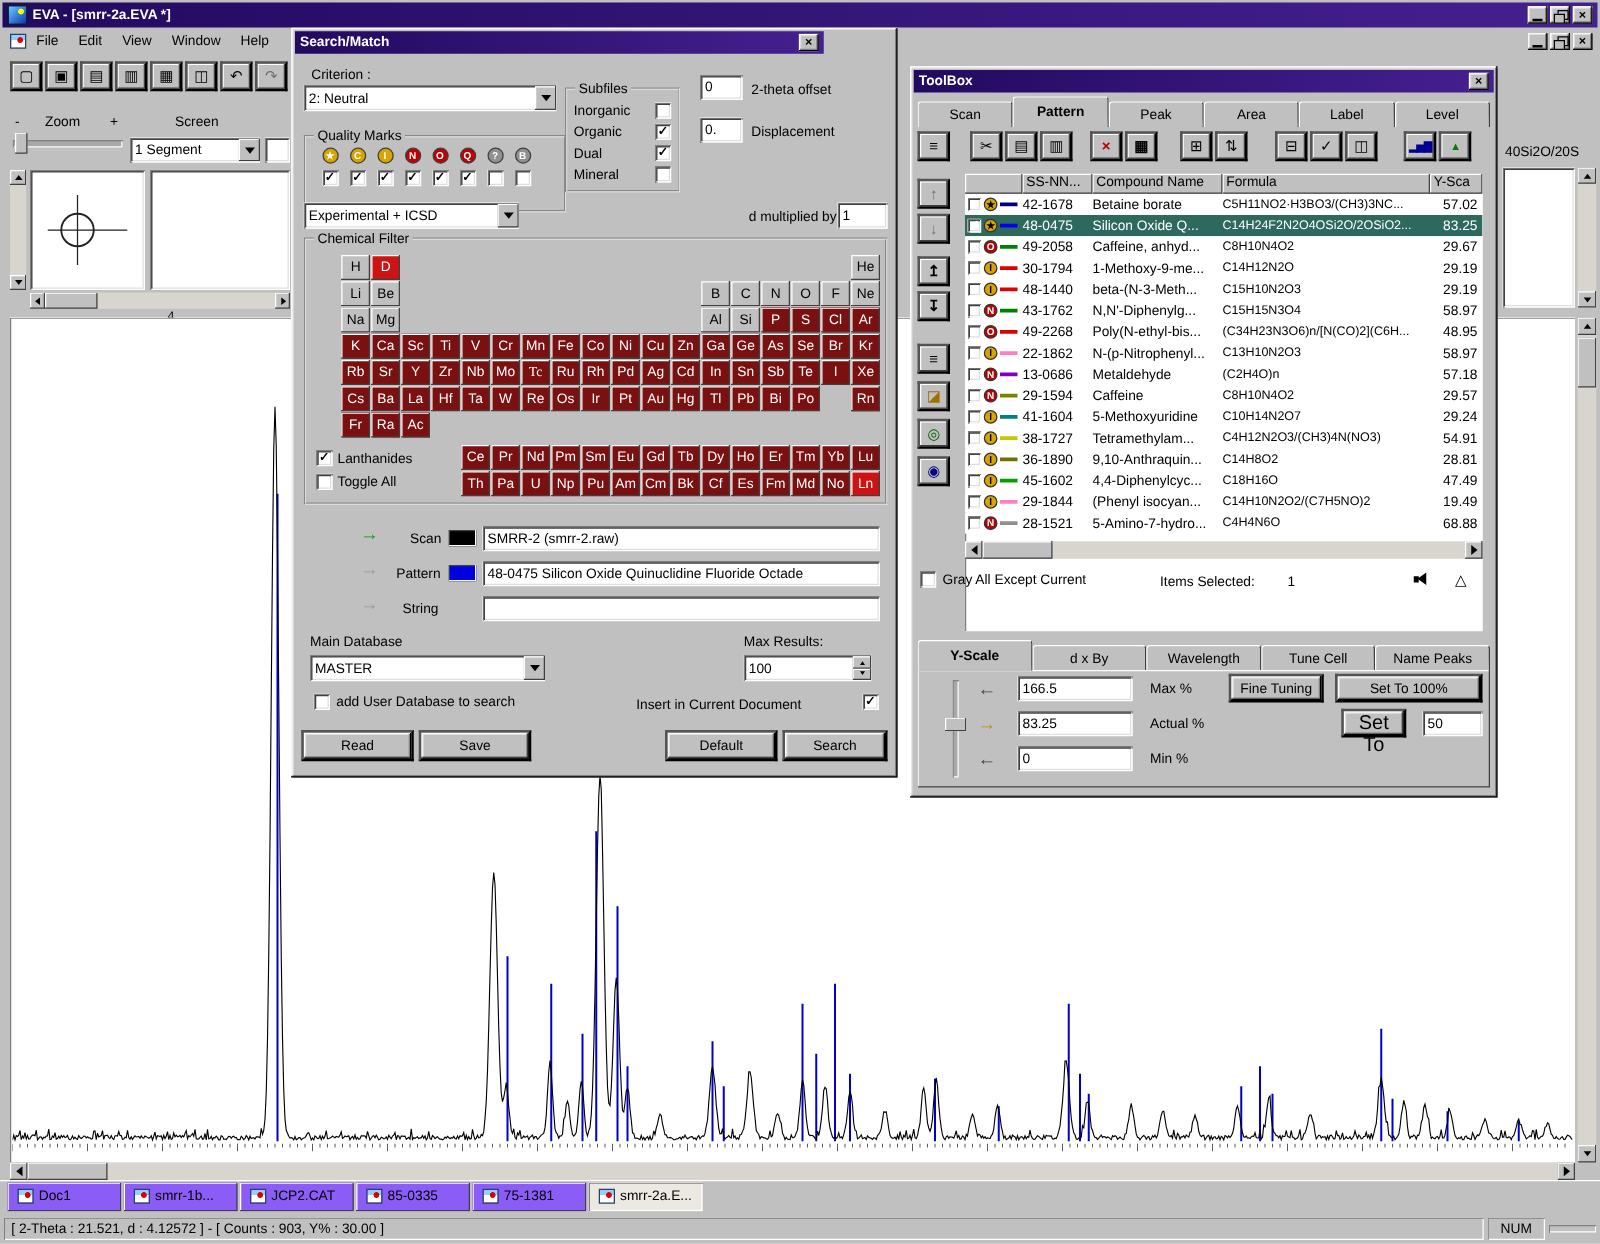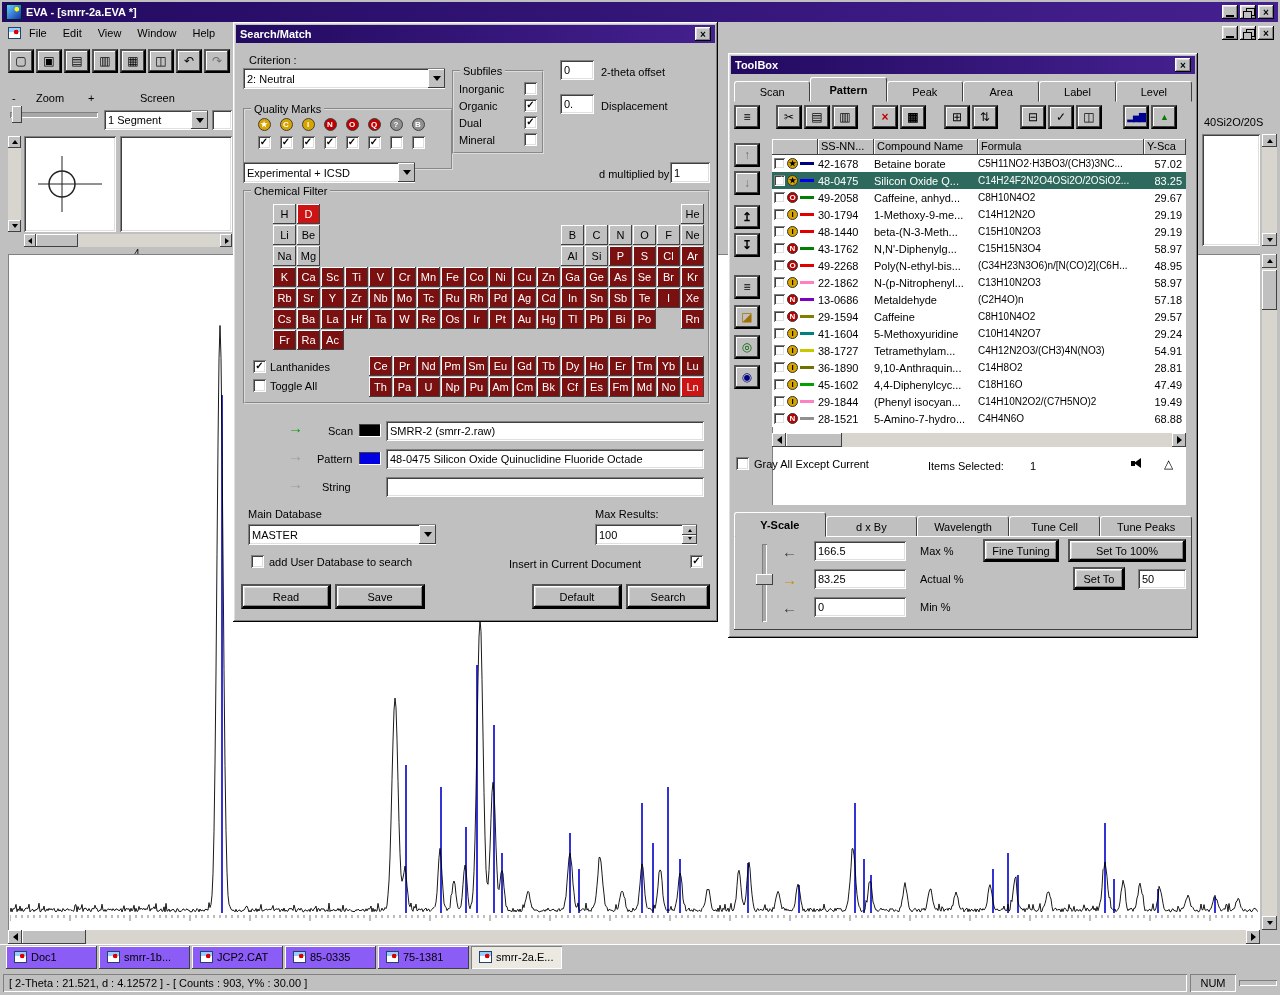--- a/index.html
+++ b/index.html
@@ -277,21 +277,21 @@
     </div>
   </div>
 
 <div class="abs flex" style="left:0;top:970px;width:1280px;height:25px;padding:2px 3px;gap:3px">
   <span class="statuscell" style="flex:1">[ 2-Theta : 21.521, d : 4.12572 ] - [ Counts : 903, Y% : 30.00 ]</span>
   <span class="statuscell" style="width:46px;text-align:center">NUM</span>
   <span class="statuscell" style="width:38px"></span>
 </div>
 
 <div class="abs r" style="left:233px;top:22px;width:485px;height:600px;z-index:10">
-  <div class="abs titlebar" style="left:3px;top:3px;width:479px">
+  <div class="abs titlebar" style="left:3px;top:3px;width:423px">
     <span class="t">Search/Match</span>
     <span class="wbtn">×</span>
   </div>
 
   <span class="abs lbl" style="left:16px;top:32px">Criterion :</span>
   <div class="abs flex field sunk" style="left:10px;top:46px;width:202px;height:21px;padding-right:0">
     <span style="flex:1">2: Neutral</span>
     <span class="ddb rt">
         <span class="t-dn"></span>
       </span>
@@ -413,21 +413,21 @@
         <div class="elem dark" style="grid-area: 4 / 15;">As</div>
         <div class="elem dark" style="grid-area: 4 / 16;">Se</div>
         <div class="elem dark" style="grid-area: 4 / 17;">Br</div>
         <div class="elem dark" style="grid-area: 4 / 18;">Kr</div>
         <div class="elem dark" style="grid-area: 5 / 1;">Rb</div>
         <div class="elem dark" style="grid-area: 5 / 2;">Sr</div>
         <div class="elem dark" style="grid-area: 5 / 3;">Y</div>
         <div class="elem dark" style="grid-area: 5 / 4;">Zr</div>
         <div class="elem dark" style="grid-area: 5 / 5;">Nb</div>
         <div class="elem dark" style="grid-area: 5 / 6;">Mo</div>
-        <div class="elem dark" style="grid-area: 5 / 7;">Tc</div>
+        <div class="elem dark" style="grid-area: 5 / 7; font-family: Liberation Serif, serif;">Tc</div>
         <div class="elem dark" style="grid-area: 5 / 8;">Ru</div>
         <div class="elem dark" style="grid-area: 5 / 9;">Rh</div>
         <div class="elem dark" style="grid-area: 5 / 10;">Pd</div>
         <div class="elem dark" style="grid-area: 5 / 11;">Ag</div>
         <div class="elem dark" style="grid-area: 5 / 12;">Cd</div>
         <div class="elem dark" style="grid-area: 5 / 13;">In</div>
         <div class="elem dark" style="grid-area: 5 / 14;">Sn</div>
         <div class="elem dark" style="grid-area: 5 / 15;">Sb</div>
         <div class="elem dark" style="grid-area: 5 / 16;">Te</div>
         <div class="elem dark" style="grid-area: 5 / 17;">I</div>
@@ -878,37 +878,37 @@
       <div class="tab">
         <span>d x By</span>
       </div>
       <div class="tab">
         <span>Wavelength</span>
       </div>
       <div class="tab">
         <span>Tune Cell</span>
       </div>
       <div class="tab">
-        <span>Tune Peaks</span>
+        <span>Name Peaks</span>
       </div>
     </div>
 
   <div class="abs rt" style="left:6px;top:483px;width:458px;height:94px">
     <div class="abs sunk2" style="left:28px;top:8px;width:5px;height:78px;background:#a8a8a8"></div>
     <div class="abs rt" style="left:22px;top:38px;width:17px;height:11px"></div>
 
     <span class="abs garrow" style="left:48px;top:8px;color:#404040">←</span>
     <div class="abs field sunk" style="left:80px;top:5px;width:92px;height:20px">166.5</div>
     <span class="abs lbl" style="left:186px;top:9px">Max %</span>
     <button class="abs r" style="left:249px;top:3px;width:76px;height:23px;font-family:inherit;font-size:11px">Fine Tuning</button>
     <button class="abs r" style="left:334px;top:3px;width:118px;height:23px;font-family:inherit;font-size:11px">Set To 100%</button>
 
     <span class="abs garrow" style="left:48px;top:36px;color:#c09000">→</span>
     <div class="abs field sunk" style="left:80px;top:33px;width:92px;height:20px">83.25</div>
     <span class="abs lbl" style="left:186px;top:37px">Actual %</span>
-    <button class="abs r" style="left:339px;top:31px;width:52px;height:23px;font-family:inherit;font-size:11px">Set To</button>
+    <button class="abs r" style="left:339px;top:31px;width:52px;height:23px;font-family:inherit;font-size:16px">Set To</button>
     <div class="abs field sunk" style="left:404px;top:33px;width:48px;height:20px">50</div>
 
     <span class="abs garrow" style="left:48px;top:64px;color:#404040">←</span>
     <div class="abs field sunk" style="left:80px;top:61px;width:92px;height:20px">0</div>
     <span class="abs lbl" style="left:186px;top:65px">Min %</span>
   </div>
 </div>
 
 </body></html>

